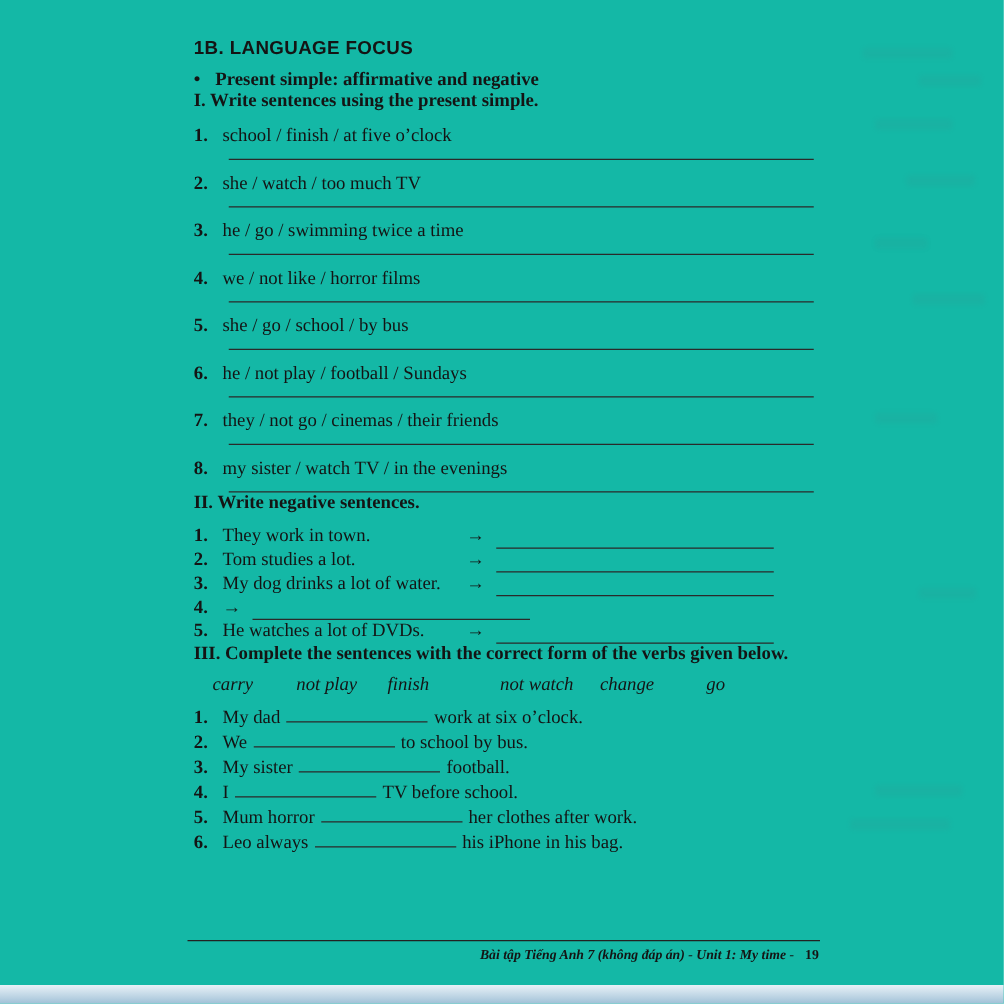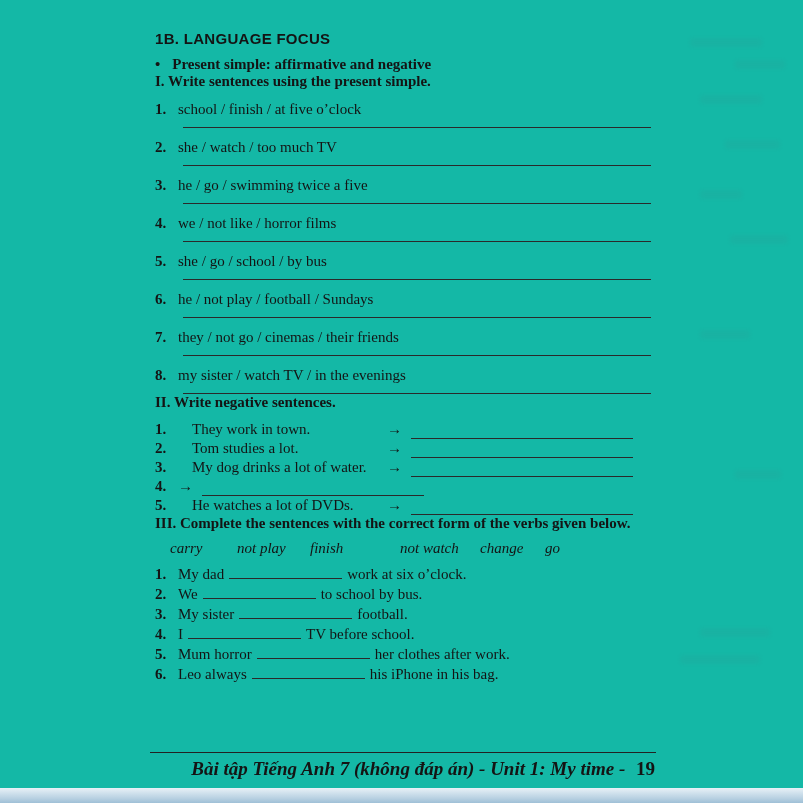--- a/index.html
+++ b/index.html
@@ -27,45 +27,45 @@
     margin:9px 0 0 28px; width:468px; height:0;
     border-bottom:1px solid #2a2a2a;
   }
 
   
   .example-row { margin-top:11px; line-height:17px; }
   .example-label { text-decoration:underline; }
   .example-answer { font-style:italic; }
   .s2-items { margin-top:9px; }
   .s2-row { display:flex; line-height:19px; }
-  .s2-row .sentence { width:195px; flex:none;margin-left:14px; }
+  .s2-row .sentence { width:195px; flex:none; }
   .s2-row .arrow { width:24px; flex:none; }
   .s2-row .line {
     width:222px; flex:none; align-self:flex-end;
     border-bottom:1px solid #2a2a2a; height:15px;
   }
 
   
   .word-bank { position:relative; height:17px; margin-top:8px; font-style:italic;text-align:center; }
   .word-bank span { position:absolute; top:0; white-space:nowrap; }
   .wb0 { left:15px; }  .wb1 { left:82px; }  .wb2 { left:155px; }
-  .wb3 { left:245px; } .wb4 { left:325px; } .wb5 { left:390px; }
+  .wb3 { left:245px; } .wb4 { left:325px; } .wb5 { left:410px; }
   .s3-items { margin-top:7px; }
   .s3-row { display:flex; align-items:baseline; line-height:20px; }
   .s3-row .before { margin-right:5px; }
   .s3-row .blank {
     display:inline-block; width:113px; height:13px; flex:none;
     border-bottom:1px solid #2a2a2a; margin-right:5px;
   }
 
   
   .footer-rule { position:absolute; left:150px; top:752px; width:506px; border-top:1px solid #222; }
   .footer {
     position:absolute; left:155px; top:758px; width:500px;
-    text-align:right; font-weight:bold; font-size:19px;
+    text-align:right; font-weight:bold; font-size:11px;
   }
   .footer .ftext { font-style:italic; }
   .footer .fpage { font-style:normal; margin-left:6px; }
 
   
   .smudge { position:absolute; height:9px; background:#5a6a78; opacity:.07; filter:blur(2px); border-radius:2px; }
   .sm1 { left:690px; top:38px;  width:72px; }
   .sm2 { left:735px; top:60px;  width:50px; }
   .sm3 { left:700px; top:95px;  width:62px; }
   .sm4 { left:725px; top:140px; width:55px; }
@@ -106,21 +106,21 @@
     <div class="s1-item">
       <div class="prompt-row">
         <span class="num">2.</span>
         <span class="prompt">she / watch / too much TV</span>
       </div>
       <div class="answer-line"></div>
     </div>
     <div class="s1-item">
       <div class="prompt-row">
         <span class="num">3.</span>
-        <span class="prompt">he / go / swimming twice a five</span>
+        <span class="prompt">he / go / swimming twice a time</span>
       </div>
       <div class="answer-line"></div>
     </div>
     <div class="s1-item">
       <div class="prompt-row">
         <span class="num">4.</span>
         <span class="prompt">we / not like / horror films</span>
       </div>
       <div class="answer-line"></div>
     </div>

